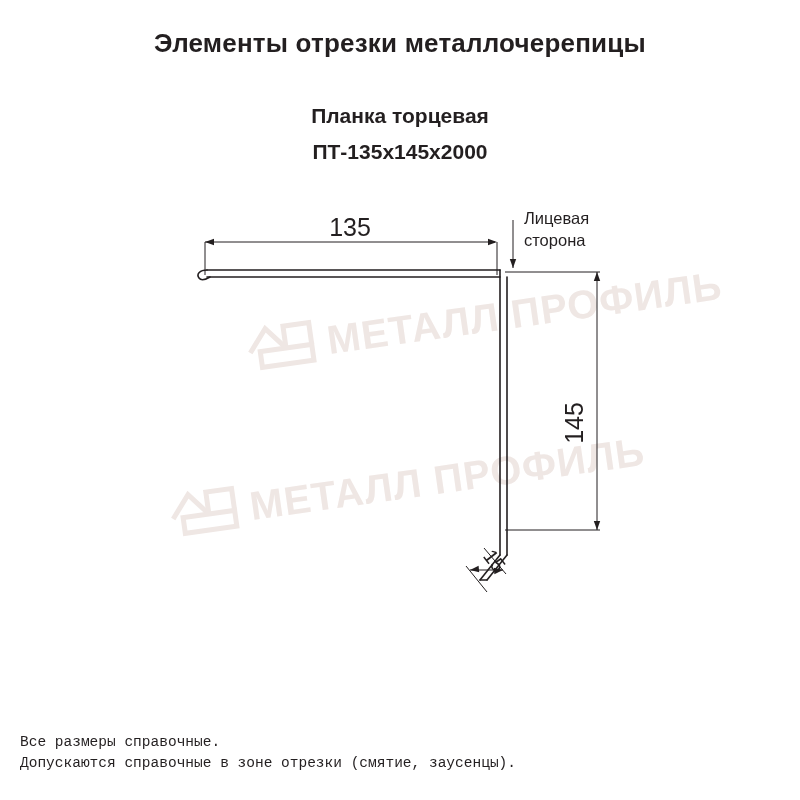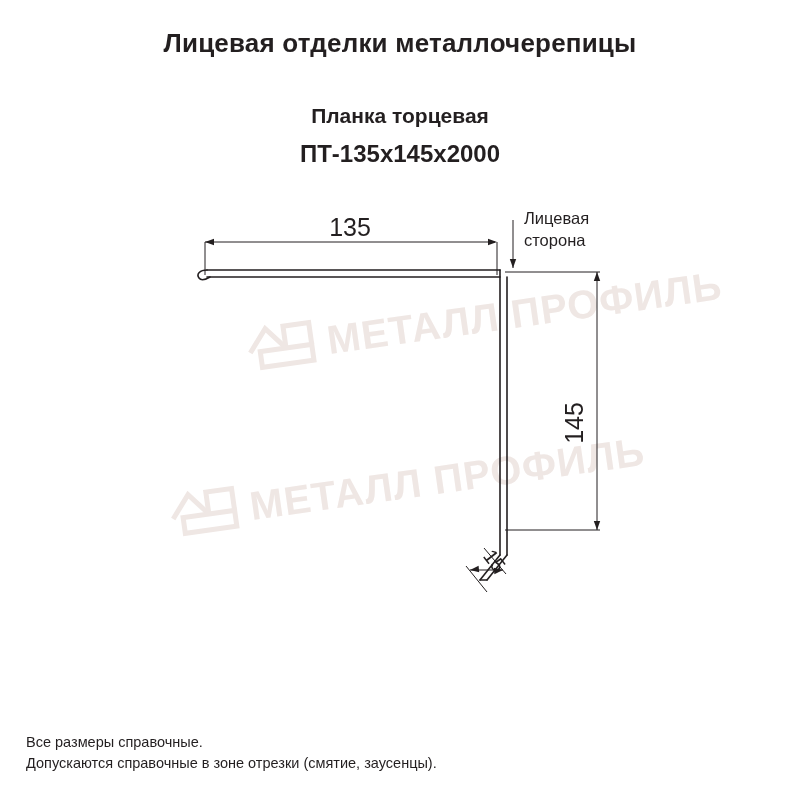--- a/index.html
+++ b/index.html
@@ -38,44 +38,45 @@
     text-align: center;
     font-size: 21px;
     font-weight: bold;
   }
   .code {
     position: absolute;
     top: 140px;
     left: 0;
     width: 800px;
     text-align: center;
-    font-size: 24px;
+    font-size: 21px;
     font-weight: bold;
   }
   .drawing {
     position: absolute;
     top: 180px;
     left: 0;
     width: 654px;
     height: 470px;
   }
   .watermarks {
     position: absolute;
     top: 180px;
     left: 0;
     width: 800px;
     height: 470px;
     pointer-events: none;
   }
   .footnotes {
     position: absolute;
-    left: 26px;
+    left: 20px;
     bottom: 26px;
     font-size: 14.5px;
     line-height: 1.45;
+    font-family: Liberation Mono, monospace;
   }
   .footnotes div { white-space: nowrap; }
   svg { display: block; }
   .dim-text {
     font-family: "Liberation Sans", sans-serif;
     font-size: 25px;
     fill: #231f20;
   }
   .lbl-text {
     font-family: "Liberation Sans", sans-serif;
@@ -93,21 +94,21 @@
     font-size: 40px;
     fill: #efe7e4;
     letter-spacing: 1px;
   }
 </style>
 </head>
 <body>
 
 <div class="page">
 
-  <div class="title">Лицевая отделки металлочерепицы</div>
+  <div class="title">Элементы отрезки металлочерепицы</div>
   <div class="subtitle">Планка торцевая</div>
   <div class="code">ПТ-135х145х2000</div>
 
   <div class="watermarks">
     <svg width="800" height="470" viewBox="0 0 800 470">
       <g transform="rotate(-8 400 160)">
 
         <g transform="translate(250,120)">
           <g fill="none" stroke="#efe7e4" stroke-width="5">
             <path d="M0,32 L18,10 L36,32"></path>

